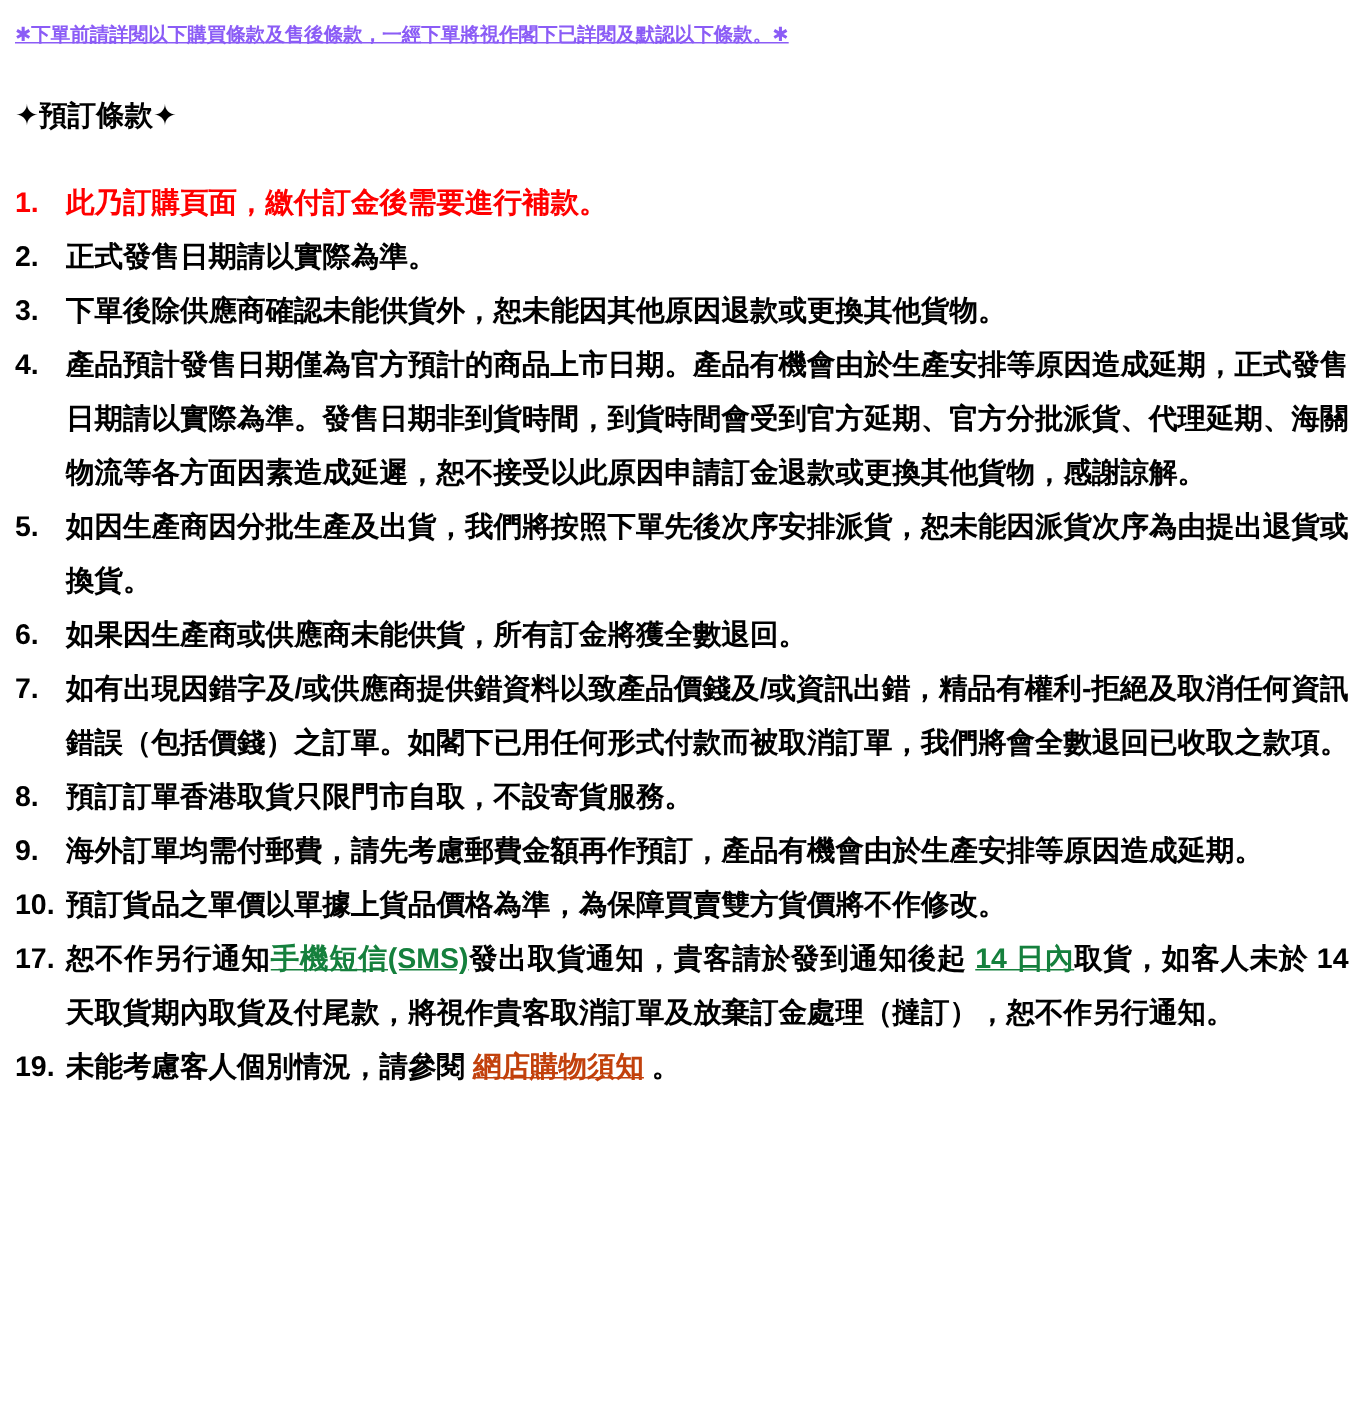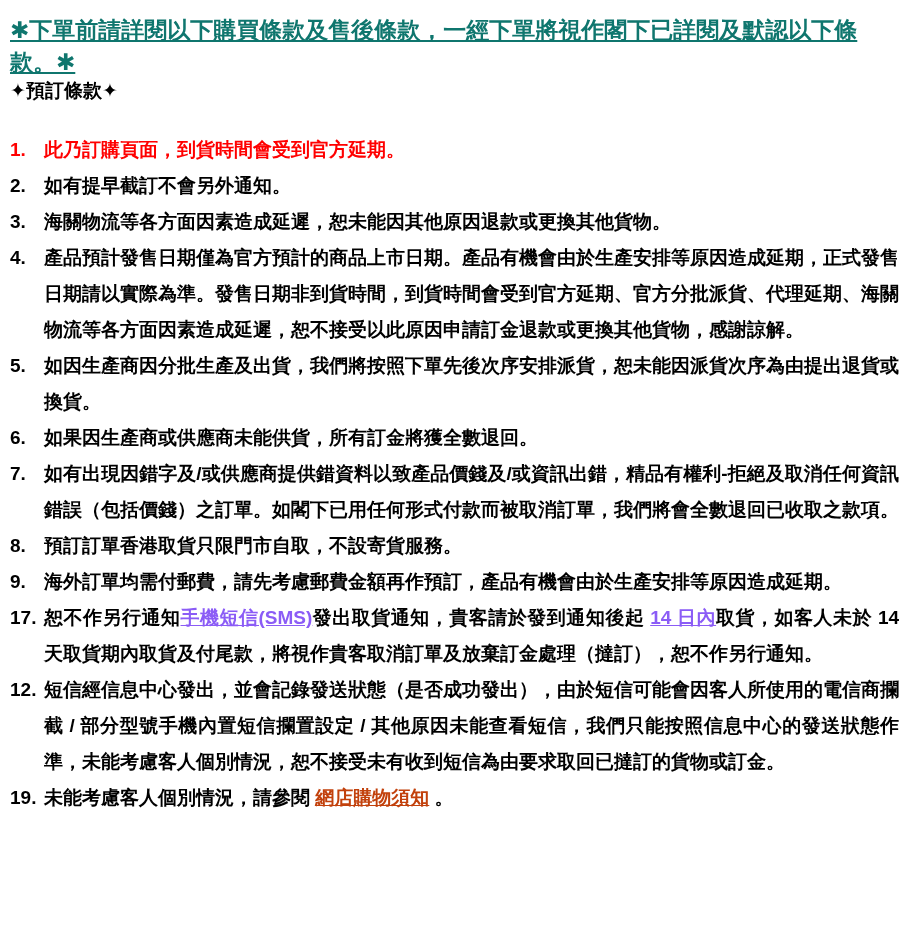--- a/index.html
+++ b/index.html
@@ -10,74 +10,75 @@
   }
   .page {
     width: 913px;
     min-height: 948px;
     box-sizing: border-box;
     padding: 12px 14px 10px 10px;
     font-weight: bold;
     color: #000000;
   }
   .notice {
-    color: #0f766e;
-    font-size: 23px;
+    color: #8b5cf6;
+    font-size: 13px;
     line-height: 1.4;
     text-decoration: underline;
     margin: 2px 0 0 0;
   }
   .section-title {
     font-size: 19px;
+    margin-top: 32px;
   }
   .terms-list {
     margin-top: 28px;
   }
   .term {
     display: flex;
     font-size: 19px;
     line-height: 36px;
   }
   .term-num {
     flex: none;
     width: 34px;
   }
   .term-text {
     flex: 1;
     text-align: justify;
   }
   .red { color: #ff0000; }
   .red-underline {
-    color: #8b5cf6;
+    color: #15803d;
     text-decoration: underline;
   }
   .link {
     color: #c2410c;
     text-decoration: underline;
     cursor: pointer;
   }
 </style>
 </head>
 <body>
 
 <div class="page">
   <div class="notice">✱下單前請詳閱以下購買條款及售後條款，一經下單將視作閣下已詳閱及默認以下條款。✱</div>
   <div class="section-title">✦預訂條款✦</div>
   <div class="terms-list">
       <div class="term">
         <span class="term-num red">1.</span>
-        <span class="term-text red"><span>此乃訂購頁面，到貨時間會受到官方延期。</span></span>
+        <span class="term-text red"><span>此乃訂購頁面，繳付訂金後需要進行補款。</span></span>
       </div>
       <div class="term">
         <span class="term-num">2.</span>
-        <span class="term-text"><span>如有提早截訂不會另外通知。</span></span>
+        <span class="term-text"><span>正式發售日期請以實際為準。</span></span>
       </div>
       <div class="term">
         <span class="term-num">3.</span>
-        <span class="term-text"><span>海關物流等各方面因素造成延遲，恕未能因其他原因退款或更換其他貨物。</span></span>
+        <span class="term-text"><span>下單後除供應商確認未能供貨外，恕未能因其他原因退款或更換其他貨物。</span></span>
       </div>
       <div class="term">
         <span class="term-num">4.</span>
         <span class="term-text"><span>產品預計發售日期僅為官方預計的商品上市日期。產品有機會由於生產安排等原因造成延期，正式發售日期請以實際為準。發售日期非到貨時間，到貨時間會受到官方延期、官方分批派貨、代理延期、海關物流等各方面因素造成延遲，恕不接受以此原因申請訂金退款或更換其他貨物，感謝諒解。</span></span>
       </div>
       <div class="term">
         <span class="term-num">5.</span>
         <span class="term-text"><span>如因生產商因分批生產及出貨，我們將按照下單先後次序安排派貨，恕未能因派貨次序為由提出退貨或換貨。</span></span>
       </div>
       <div class="term">
@@ -90,25 +91,25 @@
       </div>
       <div class="term">
         <span class="term-num">8.</span>
         <span class="term-text"><span>預訂訂單香港取貨只限門市自取，不設寄貨服務。</span></span>
       </div>
       <div class="term">
         <span class="term-num">9.</span>
         <span class="term-text"><span>海外訂單均需付郵費，請先考慮郵費金額再作預訂，產品有機會由於生產安排等原因造成延期。</span></span>
       </div>
       <div class="term">
+        <span class="term-num">10.</span>
+        <span class="term-text"><span>預訂貨品之單價以單據上貨品價格為準，為保障買賣雙方貨價將不作修改。</span></span>
+      </div>
+      <div class="term">
         <span class="term-num">17.</span>
         <span class="term-text"><span>恕不作另行通知</span><span class="red-underline">手機短信(SMS)</span><span>發出取貨通知，貴客請於發到通知後起 </span><span class="red-underline">14 日內</span><span>取貨，如客人未於 14 天取貨期內取貨及付尾款，將視作貴客取消訂單及放棄訂金處理（撻訂），恕不作另行通知。</span></span>
-      </div>
-      <div class="term">
-        <span class="term-num">12.</span>
-        <span class="term-text"><span>短信經信息中心發出，並會記錄發送狀態（是否成功發出），由於短信可能會因客人所使用的電信商攔截 / 部分型號手機內置短信攔置設定 / 其他原因未能查看短信，我們只能按照信息中心的發送狀態作準，未能考慮客人個別情況，恕不接受未有收到短信為由要求取回已撻訂的貨物或訂金。</span></span>
       </div>
       <div class="term">
         <span class="term-num">19.</span>
         <span class="term-text"><span>未能考慮客人個別情況，請參閱 </span><span class="link">網店購物須知</span><span> 。</span></span>
       </div>
     </div>
 </div>
 
 </body></html>

